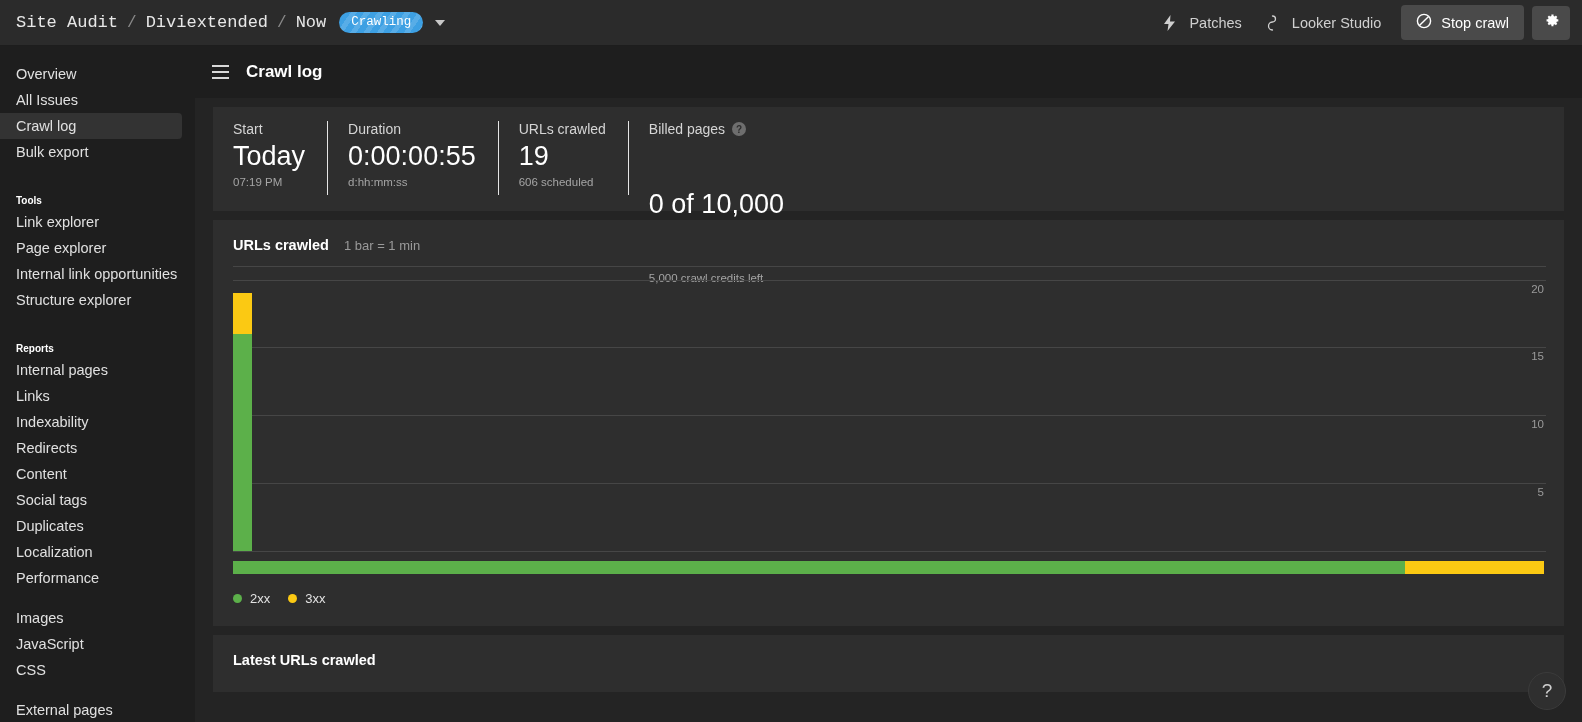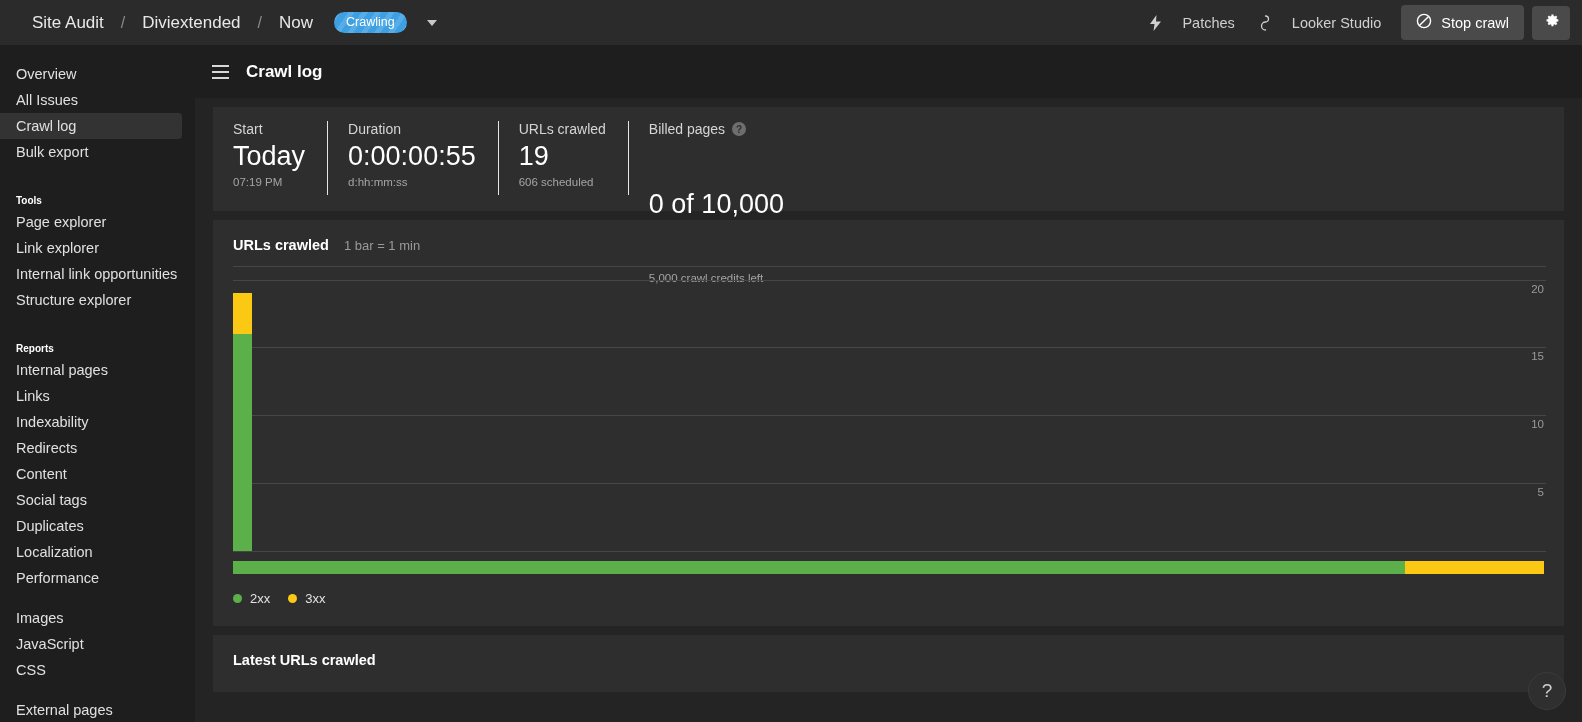--- a/index.html
+++ b/index.html
@@ -19,23 +19,24 @@
     top: 0; left: 0;
     width: 1582px; height: 46px;
     background: #2b2b2b;
     border-bottom: 1px solid #1d1d1d;
     display: flex;
     align-items: center;
   }
   .breadcrumb {
     display: flex;
     align-items: center;
-    padding-left: 32px;
-    gap: 8px;
+    padding-left: 16px;
+    gap: 0px;
     font-size: 17px;
+    font-family: Liberation Mono, monospace;
   }
   .crumb {
     color: #e8e8e8;
     white-space: nowrap;
     cursor: pointer;
   }
   .crumb-sep {
     color: #8a8a8a;
     margin: 0 9px;
     font-size: 16px;
@@ -67,21 +68,21 @@
   .topbar-right {
     margin-left: auto;
     display: flex;
     align-items: center;
     gap: 0px;
     padding-right: 12px;
   }
   .tb-action {
     display: flex;
     align-items: center;
-    gap: 20px;
+    gap: 13px;
     color: #cfcfcf;
     font-size: 14.5px;
     padding: 6px 12px;
     cursor: pointer;
     white-space: nowrap;
   }
   .tb-action .ic { display: flex; align-items: center; }
   .btn-stop {
     display: flex;
     align-items: center;
@@ -339,22 +340,22 @@
   </div>
 </div>
 
 <div class="sidebar" id="sidebar">
     <div class="nav-item">Overview</div>
     <div class="nav-item">All Issues</div>
     <div class="nav-item active">Crawl log</div>
     <div class="nav-item">Bulk export</div>
     <div class="nav-gap"></div>
     <div class="nav-head">Tools</div>
+    <div class="nav-item">Link explorer</div>
     <div class="nav-item">Page explorer</div>
-    <div class="nav-item">Link explorer</div>
     <div class="nav-item">Internal link opportunities</div>
     <div class="nav-item">Structure explorer</div>
     <div class="nav-gap"></div>
     <div class="nav-head">Reports</div>
     <div class="nav-item">Internal pages</div>
     <div class="nav-item">Links</div>
     <div class="nav-item">Indexability</div>
     <div class="nav-item">Redirects</div>
     <div class="nav-item">Content</div>
     <div class="nav-item">Social tags</div>

